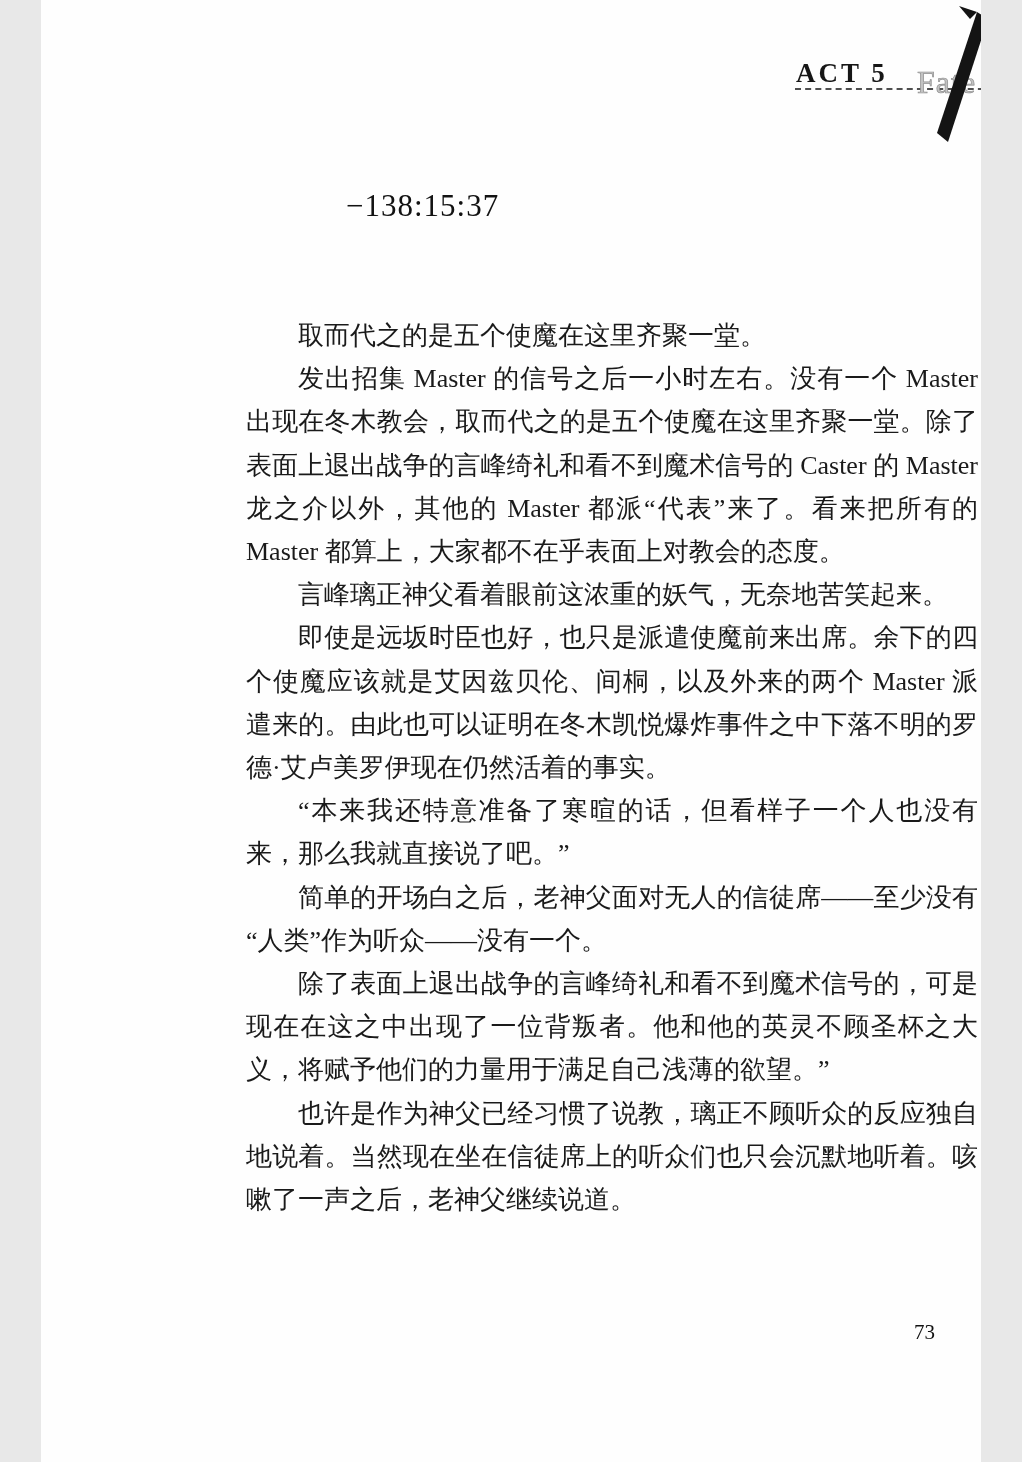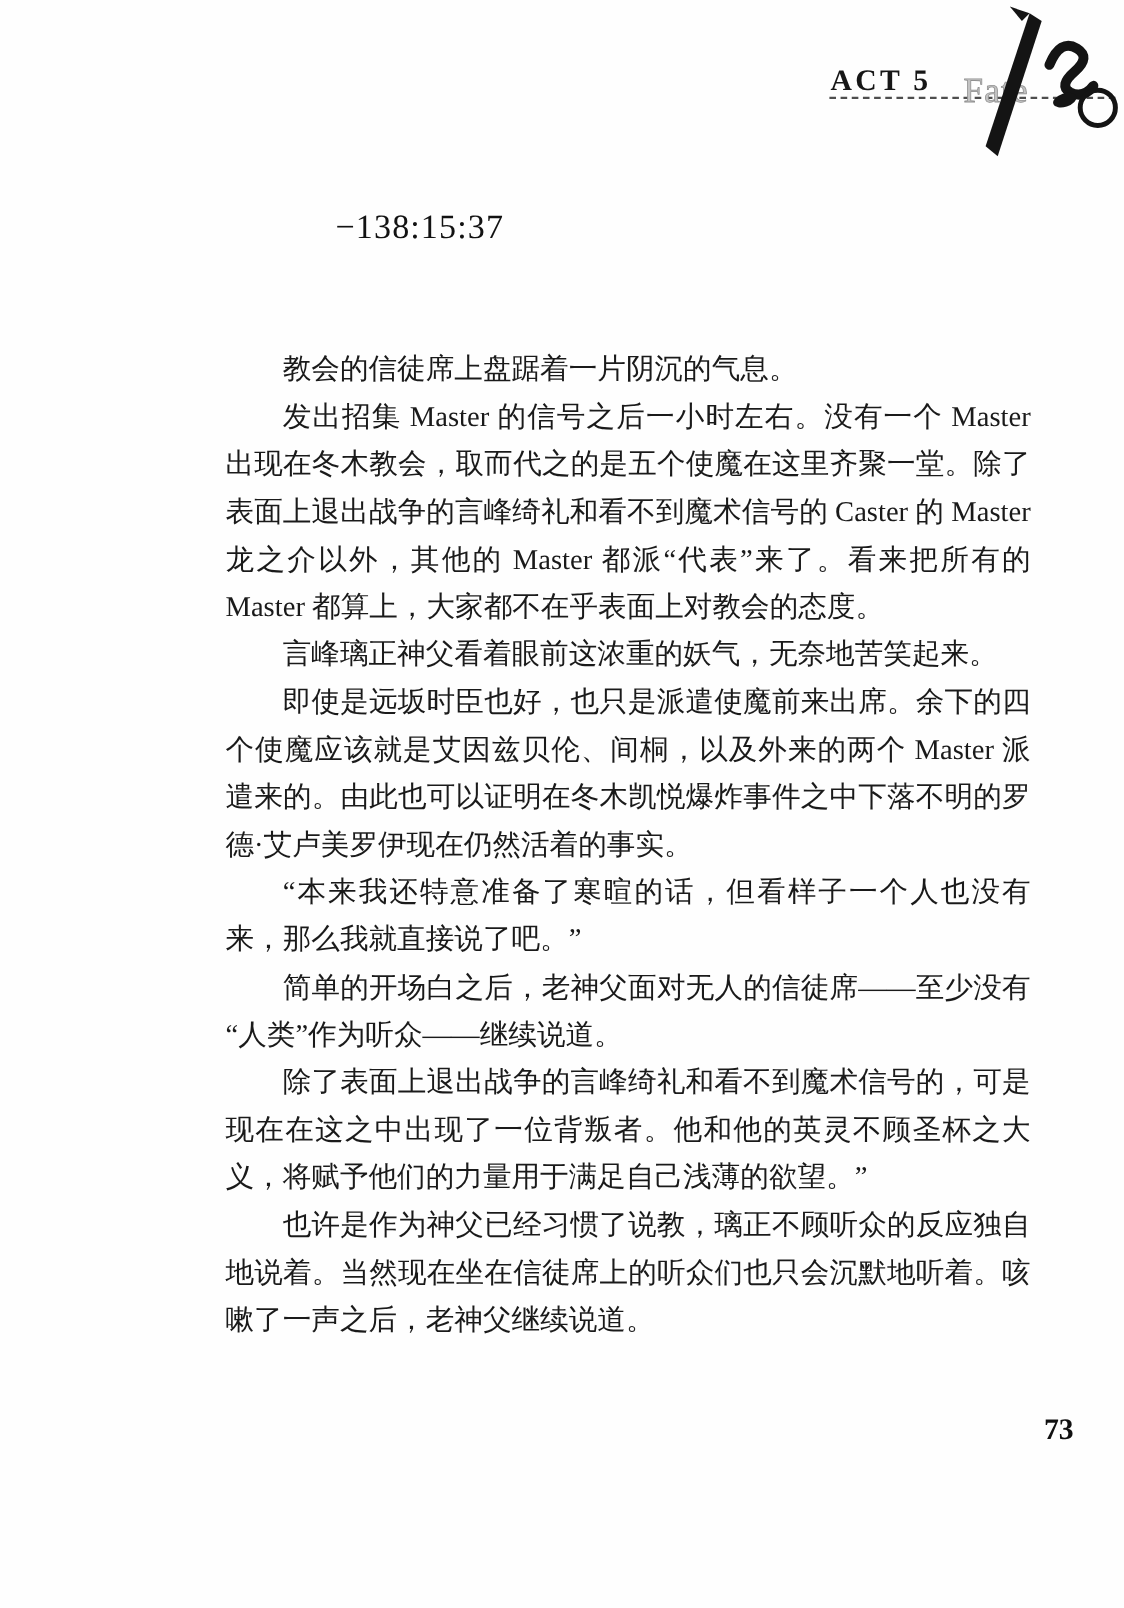--- a/index.html
+++ b/index.html
@@ -2,21 +2,21 @@
 <html lang="zh"><head>
 <meta charset="utf-8">
 <style>
   html, body {
     margin: 0;
     padding: 0;
     background: #e8e8e8;
   }
   .page {
     position: relative;
-    width: 1022px;
+    width: 940px;
     height: 1462px;
     margin: 0 auto;
     background: #fefefe;
     overflow: hidden;
     font-family: "Liberation Serif", "DejaVu Serif", serif;
     color: #1c1c1c;
   }
   .act-label {
     position: absolute;
     left: 755px;
@@ -64,23 +64,23 @@
     color: #1a1a1a;
   }
   .body-text p {
     margin: 0;
     padding: 0;
     text-indent: 2em;
   }
   .page-number {
     position: absolute;
     right: 46px;
-    top: 1284px;
-    font-size: 27px;
-    font-weight: bold;
+    top: 1320px;
+    font-size: 21px;
+    font-weight: normal;
     color: #111;
   }
 </style>
 </head>
 <body>
 
 <div class="page">
 
   <div class="act-label">ACT 5</div>
 
@@ -94,25 +94,25 @@
     <path d="M86,7 L68,1 L79,14 Z" fill="#141414"></path>
 
     <path d="M104,54 q10,-24 25,-15 q13,8 -2,21 q-15,13 -4,19 q12,6 21,-6" stroke="#141414" stroke-width="9" fill="none" stroke-linecap="round"></path>
     <ellipse cx="118" cy="86" rx="11" ry="6" fill="#141414" transform="rotate(-18 118 86)"></ellipse>
     <circle cx="148" cy="93" r="16" stroke="#141414" stroke-width="4.5" fill="none"></circle>
   </svg>
 
   <div class="timestamp">−138:15:37</div>
 
   <div class="body-text">
-    <p>教会的信徒席上盘踞着一片阴沉的气息。</p>
+    <p>取而代之的是五个使魔在这里齐聚一堂。</p>
     <p>发出招集 Master 的信号之后一小时左右。没有一个 Master 出现在冬木教会，取而代之的是五个使魔在这里齐聚一堂。除了表面上退出战争的言峰绮礼和看不到魔术信号的 Caster 的 Master 龙之介以外，其他的 Master 都派“代表”来了。看来把所有的 Master 都算上，大家都不在乎表面上对教会的态度。</p>
     <p>言峰璃正神父看着眼前这浓重的妖气，无奈地苦笑起来。</p>
     <p>即使是远坂时臣也好，也只是派遣使魔前来出席。余下的四个使魔应该就是艾因兹贝伦、间桐，以及外来的两个 Master 派遣来的。由此也可以证明在冬木凯悦爆炸事件之中下落不明的罗德·艾卢美罗伊现在仍然活着的事实。</p>
     <p>“本来我还特意准备了寒暄的话，但看样子一个人也没有来，那么我就直接说了吧。”</p>
-    <p>简单的开场白之后，老神父面对无人的信徒席——至少没有“人类”作为听众——继续说道。</p>
+    <p>简单的开场白之后，老神父面对无人的信徒席——至少没有“人类”作为听众——没有一个。</p>
     <p>除了表面上退出战争的言峰绮礼和看不到魔术信号的，可是现在在这之中出现了一位背叛者。他和他的英灵不顾圣杯之大义，将赋予他们的力量用于满足自己浅薄的欲望。”</p>
     <p>也许是作为神父已经习惯了说教，璃正不顾听众的反应独自地说着。当然现在坐在信徒席上的听众们也只会沉默地听着。咳嗽了一声之后，老神父继续说道。</p>
   </div>
 
   <div class="page-number">73</div>
 
 </div>
 
 </body></html>

